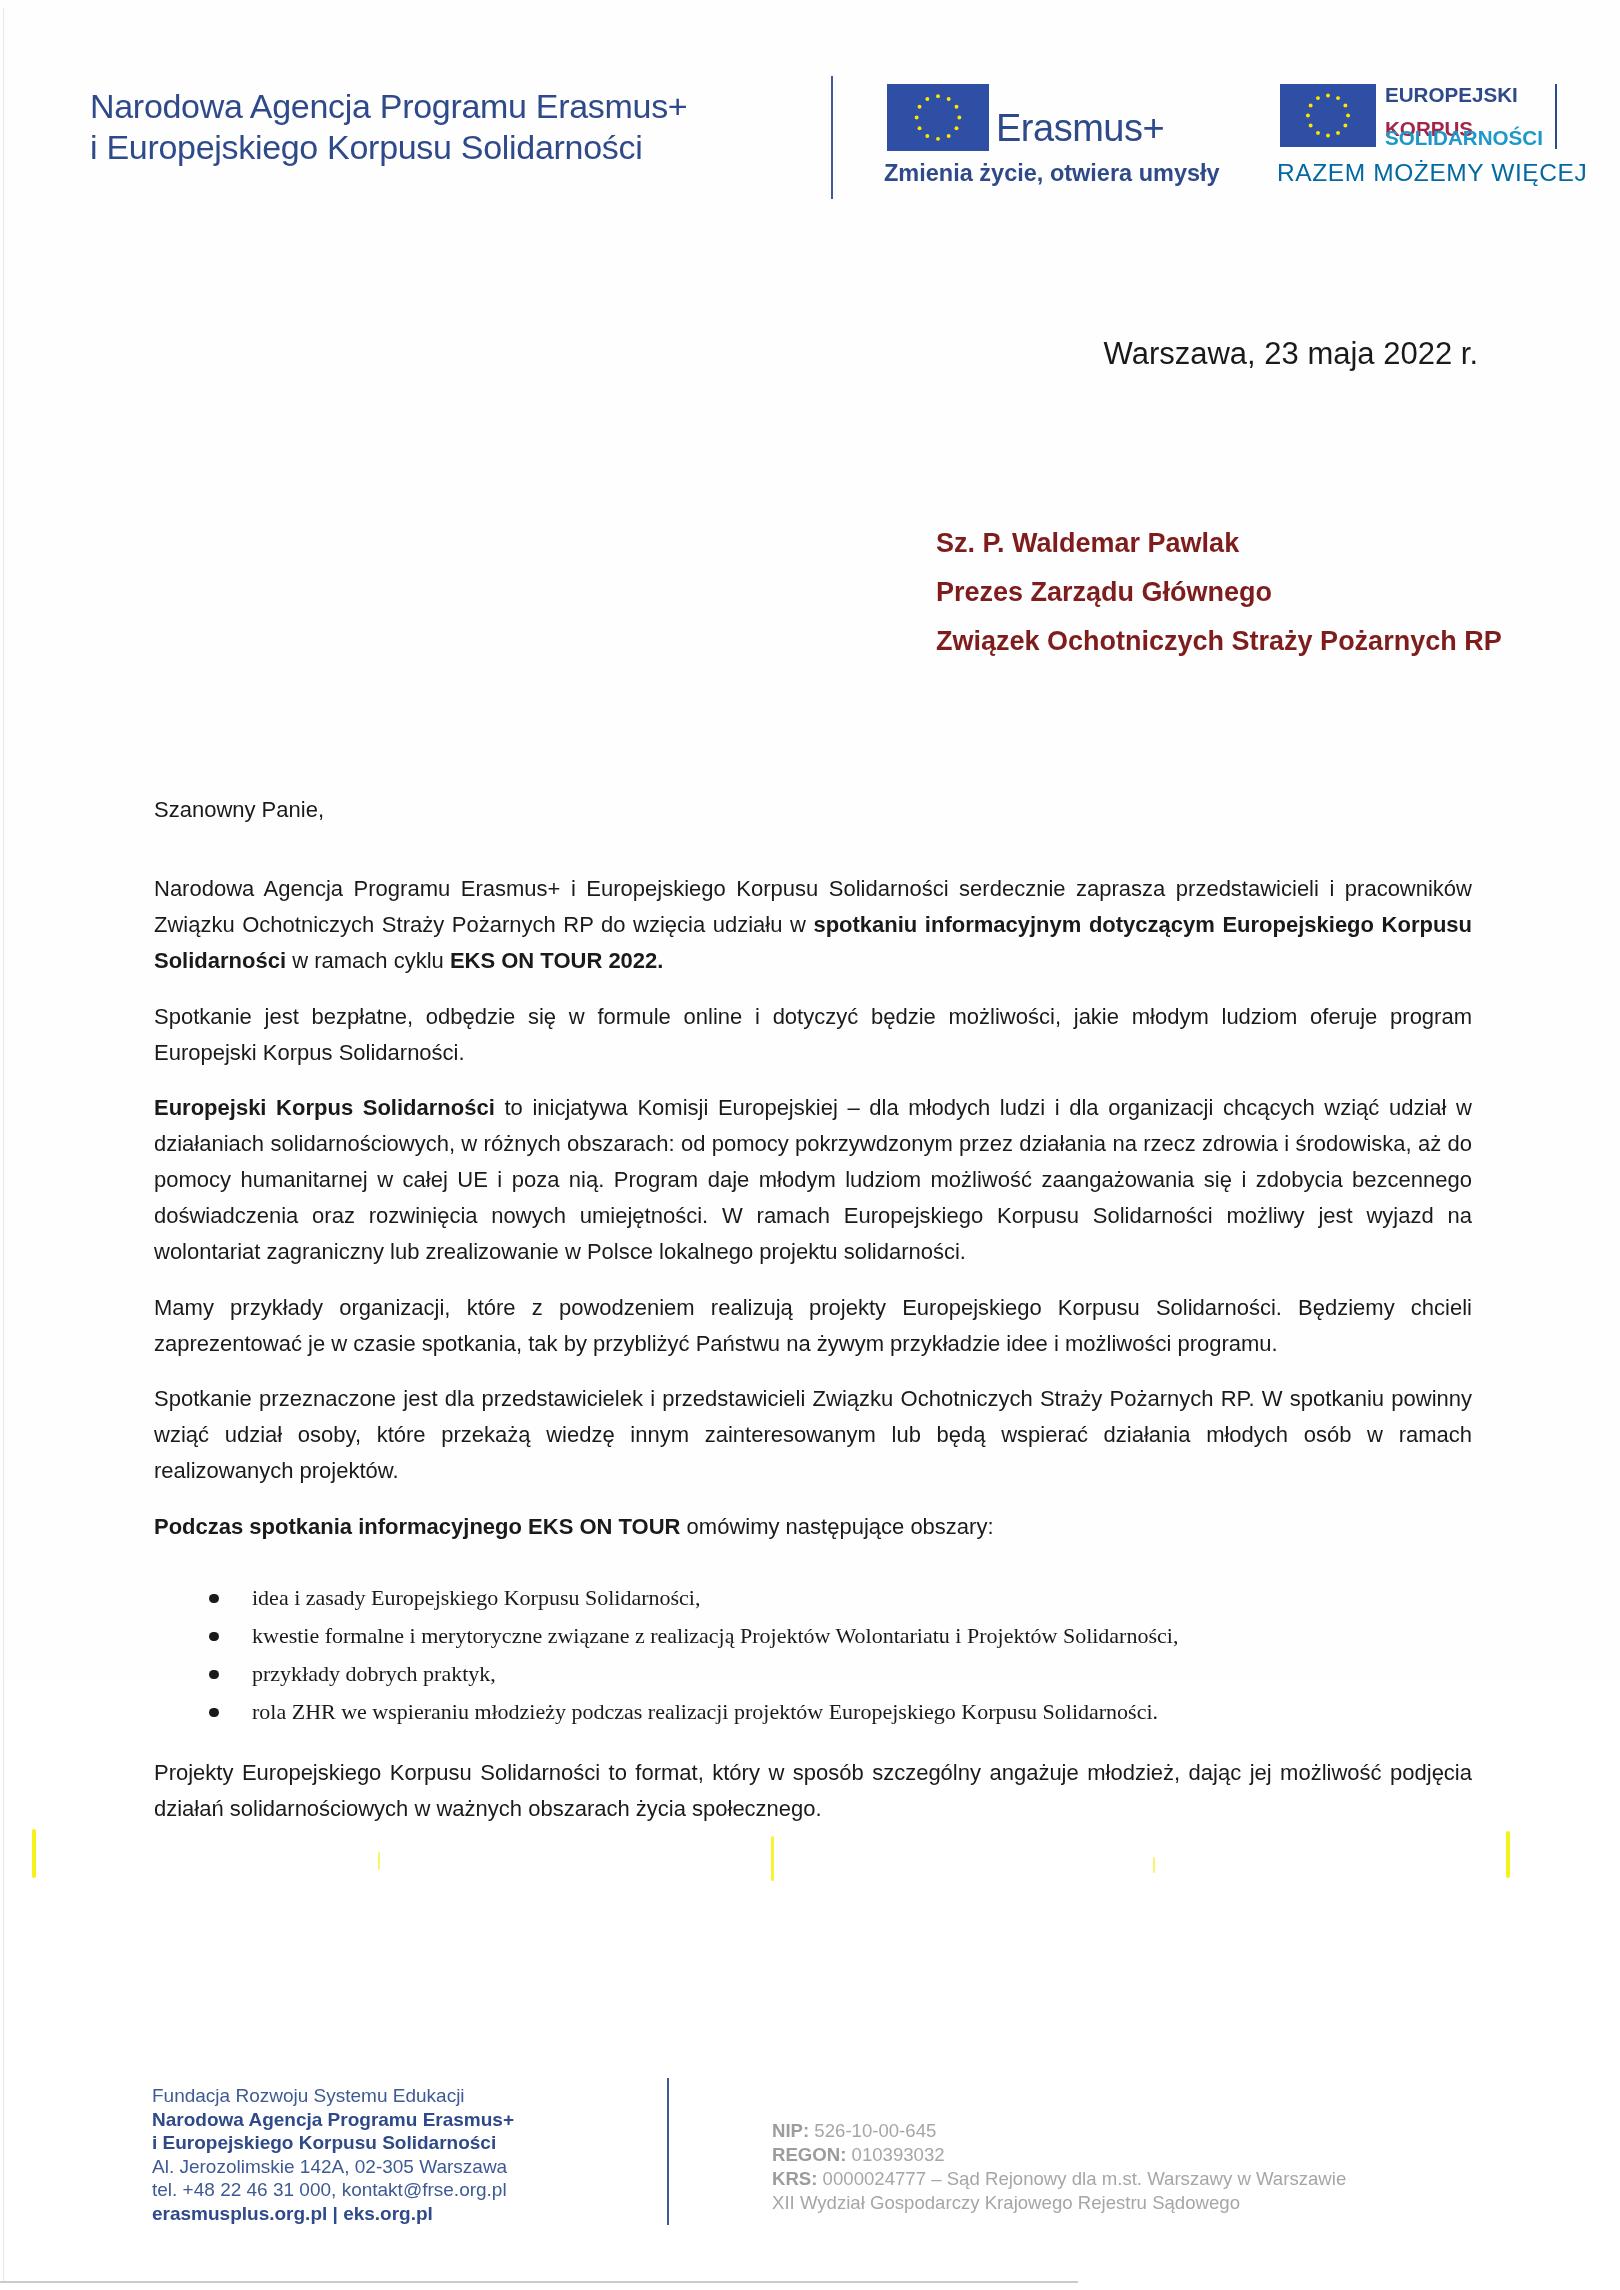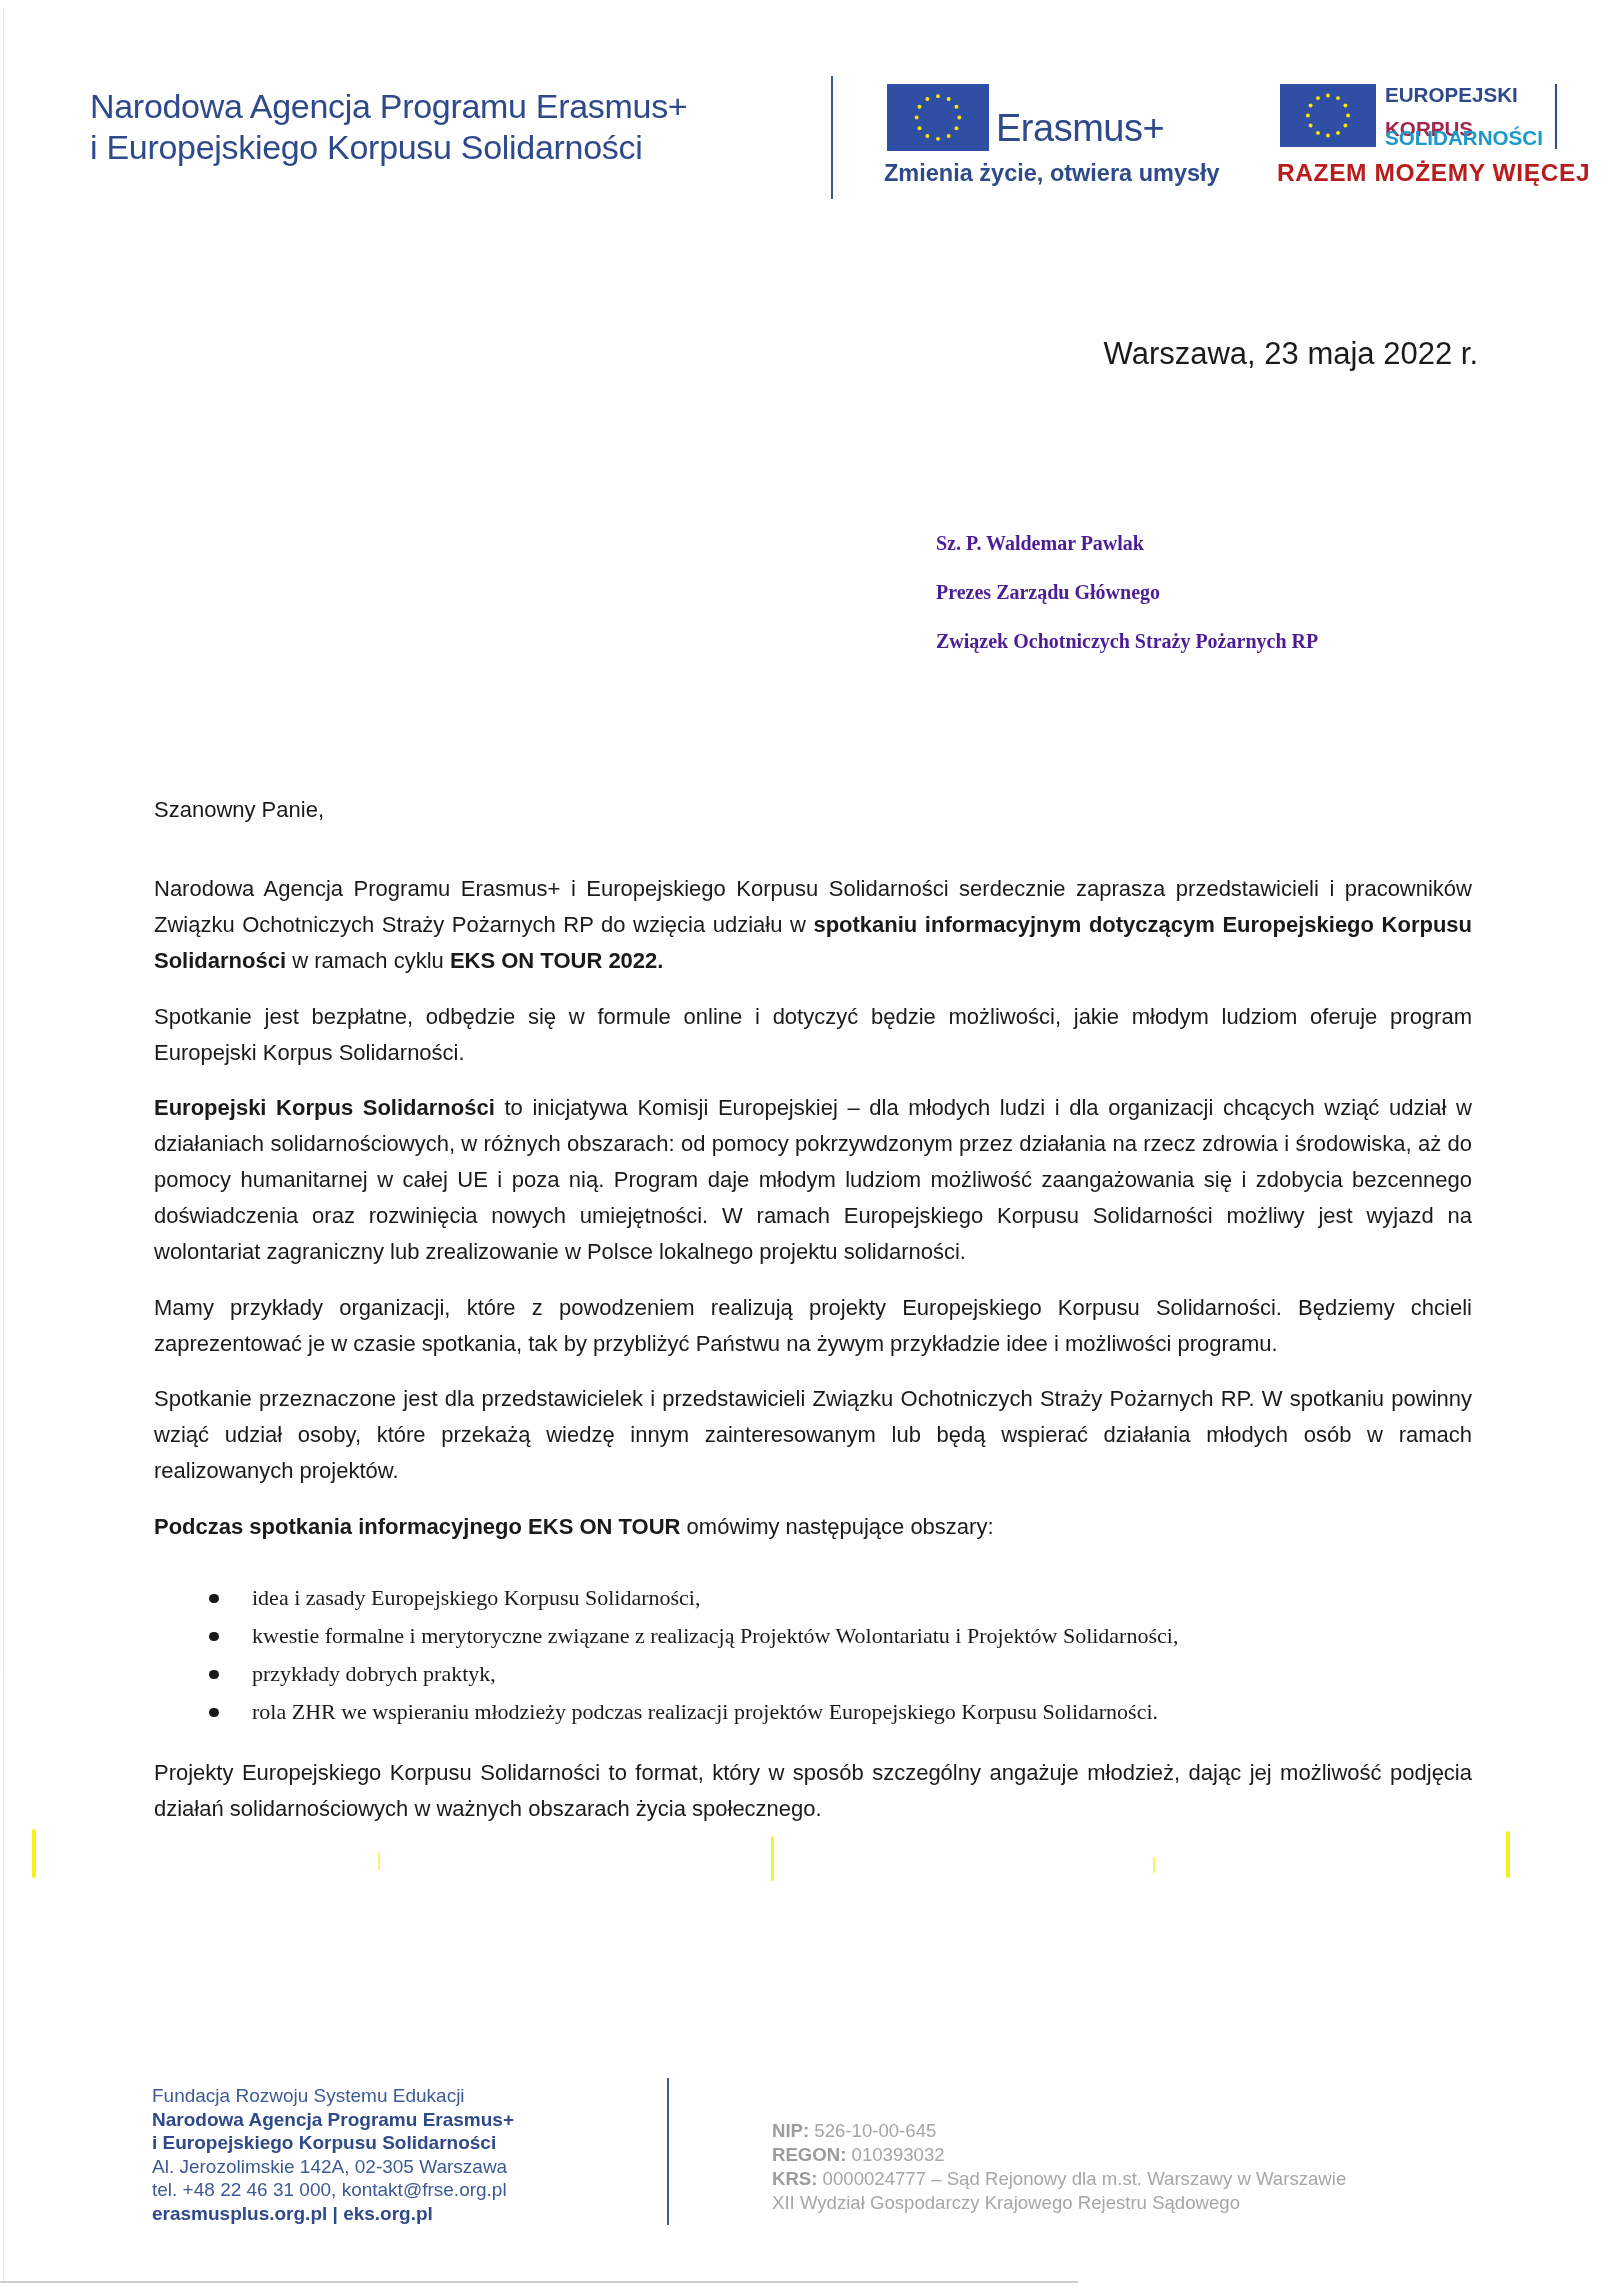--- a/index.html
+++ b/index.html
@@ -17,26 +17,26 @@
   .eu-flag svg { position: absolute; left: 0; top: 0; width: 100%; height: 100%; }
   .flag-erasmus { left: 887px; top: 84px; width: 102px; height: 67px; }
   .erasmus-word { position: absolute; left: 996px; top: 104px; color: #2f4a8a; font-size: 38px; line-height: 49px; letter-spacing: -0.5px; }
   .erasmus-tag { position: absolute; left: 884px; top: 159px; color: #2f4a8a; font-size: 23.5px; font-weight: 600; line-height: 29px; white-space: nowrap; }
 
   .flag-eks { left: 1280px; top: 84px; width: 96px; height: 63px; }
   .eks-l1 { position: absolute; left: 1385px; top: 84px; color: #2f4a8a; font-size: 20.6px; font-weight: 700; line-height: 21.6px; }
   .eks-l2 { position: absolute; left: 1385px; top: 118px; color: #a3264a; font-size: 20.6px; font-weight: 700; line-height: 21.6px; }
   .eks-l3 { position: absolute; left: 1385px; top: 127px; color: #1c98c9; font-size: 20.6px; font-weight: 700; line-height: 21.6px; }
   .eks-bar { position: absolute; left: 1555px; top: 84px; width: 2px; height: 65px; background: #2f4a8a; }
-  .eks-tag { position: absolute; left: 1277px; top: 158px; color: #b91c1c; font-size: 24.5px; line-height: 29px; letter-spacing: 0.6px; white-space: nowrap; font-weight: bold; }
+  .eks-tag { position: absolute; left: 1277px; top: 158px; color: #0369a1; font-size: 24.5px; line-height: 29px; letter-spacing: 0.6px; white-space: nowrap; }
 
   
   .doc { font-family: "Liberation Sans", sans-serif; color: #1a1a1a; font-size: 22px; }
   .date { position: absolute; right: 142px; top: 336px; font-size: 31px; color: #1a1a1a; }
-  .addressee { position: absolute; left: 936px; top: 519px; font-weight: 700; font-size: 20px; line-height: 49px; color: #4c1d95; font-family: Liberation Serif, serif; }
+  .addressee { position: absolute; left: 936px; top: 519px; font-weight: 700; font-size: 27px; line-height: 49px; color: #7f1d1d; }
   .addressee div { white-space: nowrap; }
 
   .body { position: absolute; left: 154px; top: 792px; width: 1318px; font-size: 22px; line-height: 36px; color: #1a1a1a; }
   .body p { margin: 0 0 19.6px 0; text-align: justify; }
   .salutation { margin-bottom: 43px !important; }
   .body b { font-weight: 700; }
   .bullets { list-style: none; margin: 35px 0 25.5px 0; padding: 0; }
   .bullets li { position: relative; padding-left: 55px; line-height: 36px; margin: 0 0 2px 0; }
   .bullets li .dot { position: absolute; left: 53px; top: 13.7px; width: 9.8px; height: 9.8px; border-radius: 50%; background: #1a1a1a; margin-left: -53px; }
   .bullets li .dot { left: 53px; }

